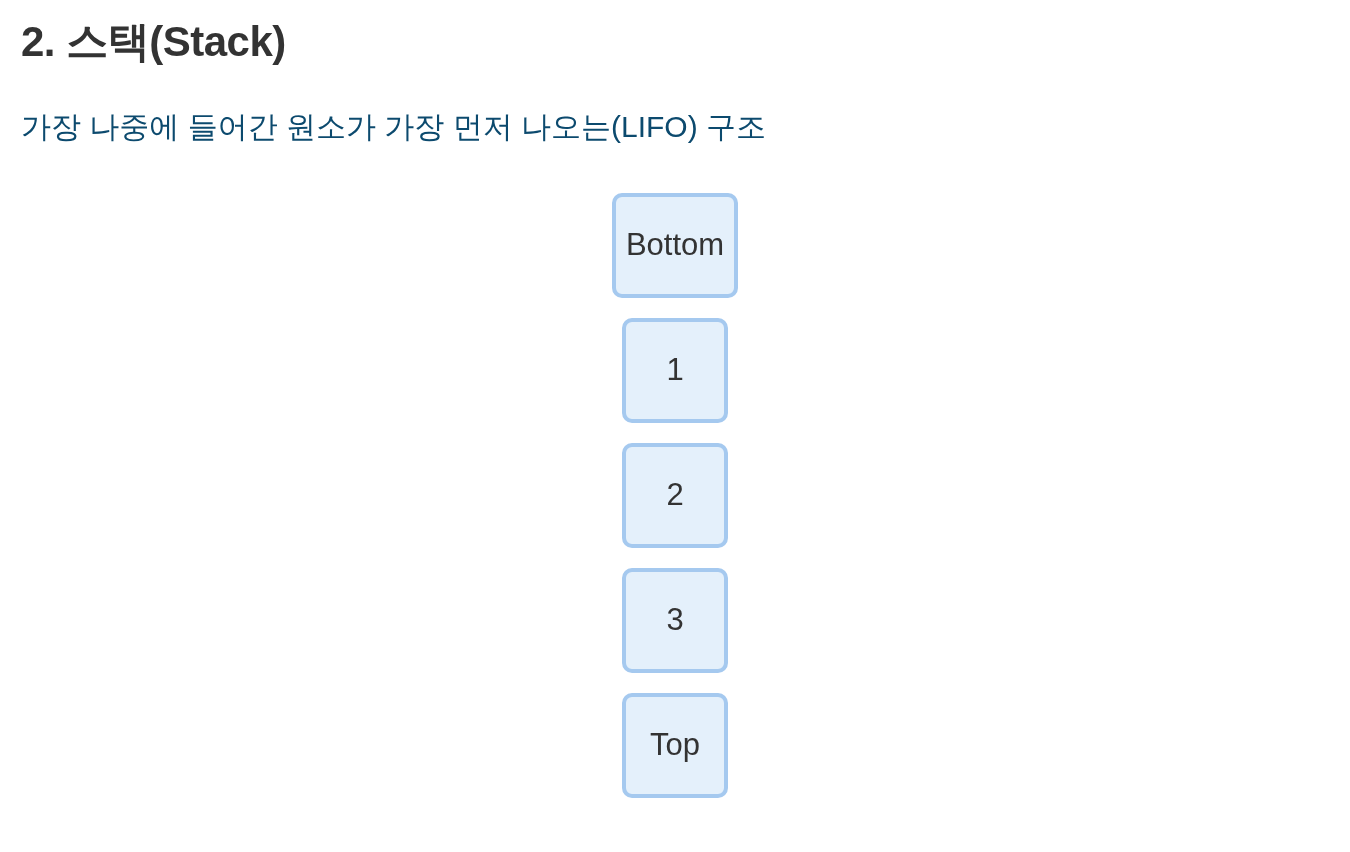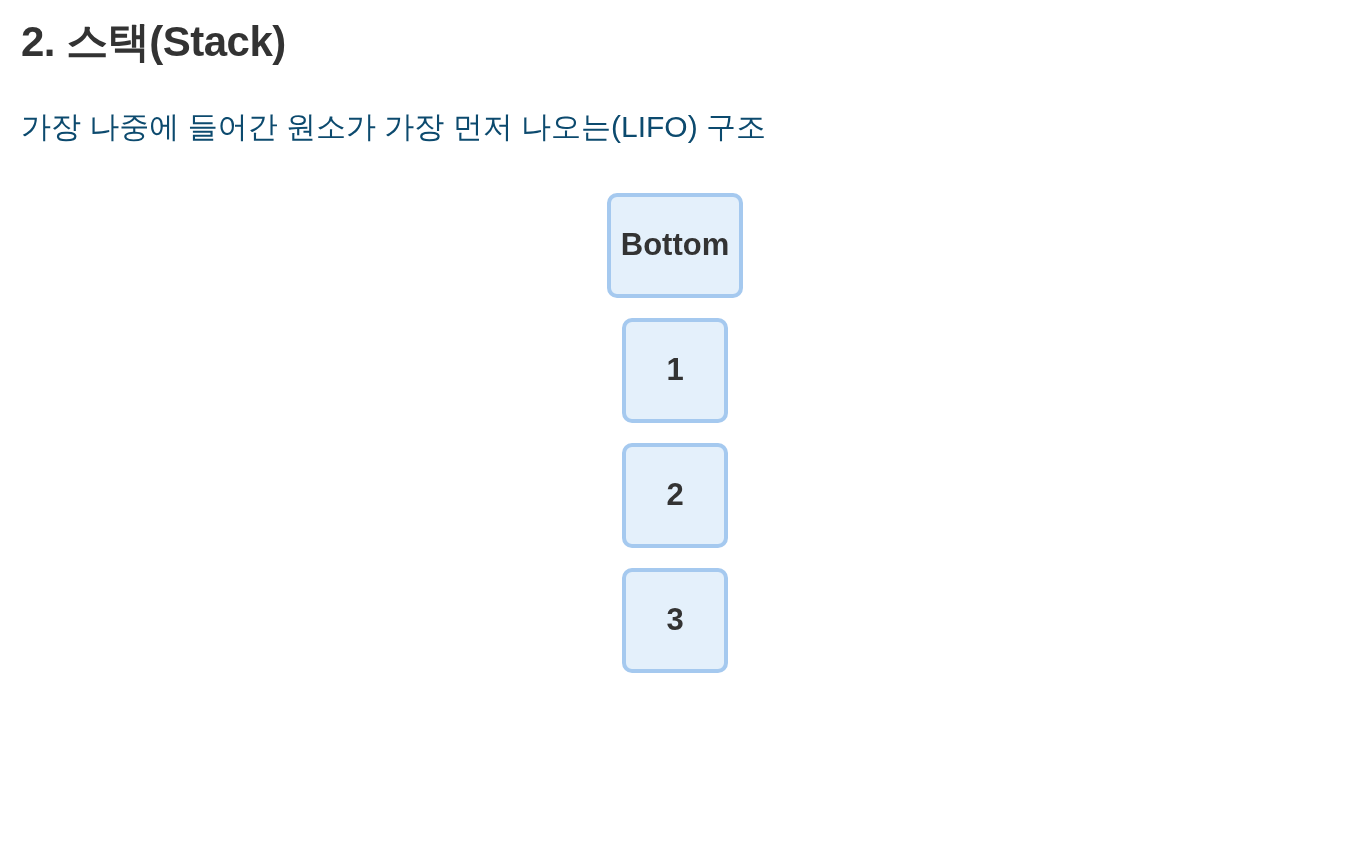--- a/index.html
+++ b/index.html
@@ -48,21 +48,21 @@
     padding: 0 10px;
     background: var(--box-bg, #e4f0fb);
     border: 4px solid var(--box-border, #a5c9ef);
     border-radius: 10px;
     display: flex;
     align-items: center;
     justify-content: center;
   }
   .stack-box-label {
     font-size: 31px;
-    font-weight: 700;
+    font-weight: 400;
     color: var(--box-text, #333333);
     white-space: nowrap;
   }
 </style>
 </head>
 <body>
 
 <div class="doc">
 
   <h1 class="page-title">2. 스택(Stack)</h1>
@@ -80,16 +80,19 @@
     </div>
 
     <div class="stack-box">
       <span class="stack-box-label">2</span>
     </div>
 
     <div class="stack-box">
       <span class="stack-box-label">3</span>
     </div>
 
+    <div class="stack-box">
+      <span class="stack-box-label">Top</span>
+    </div>
 
   </div>
 
 </div>
 
 </body></html>

